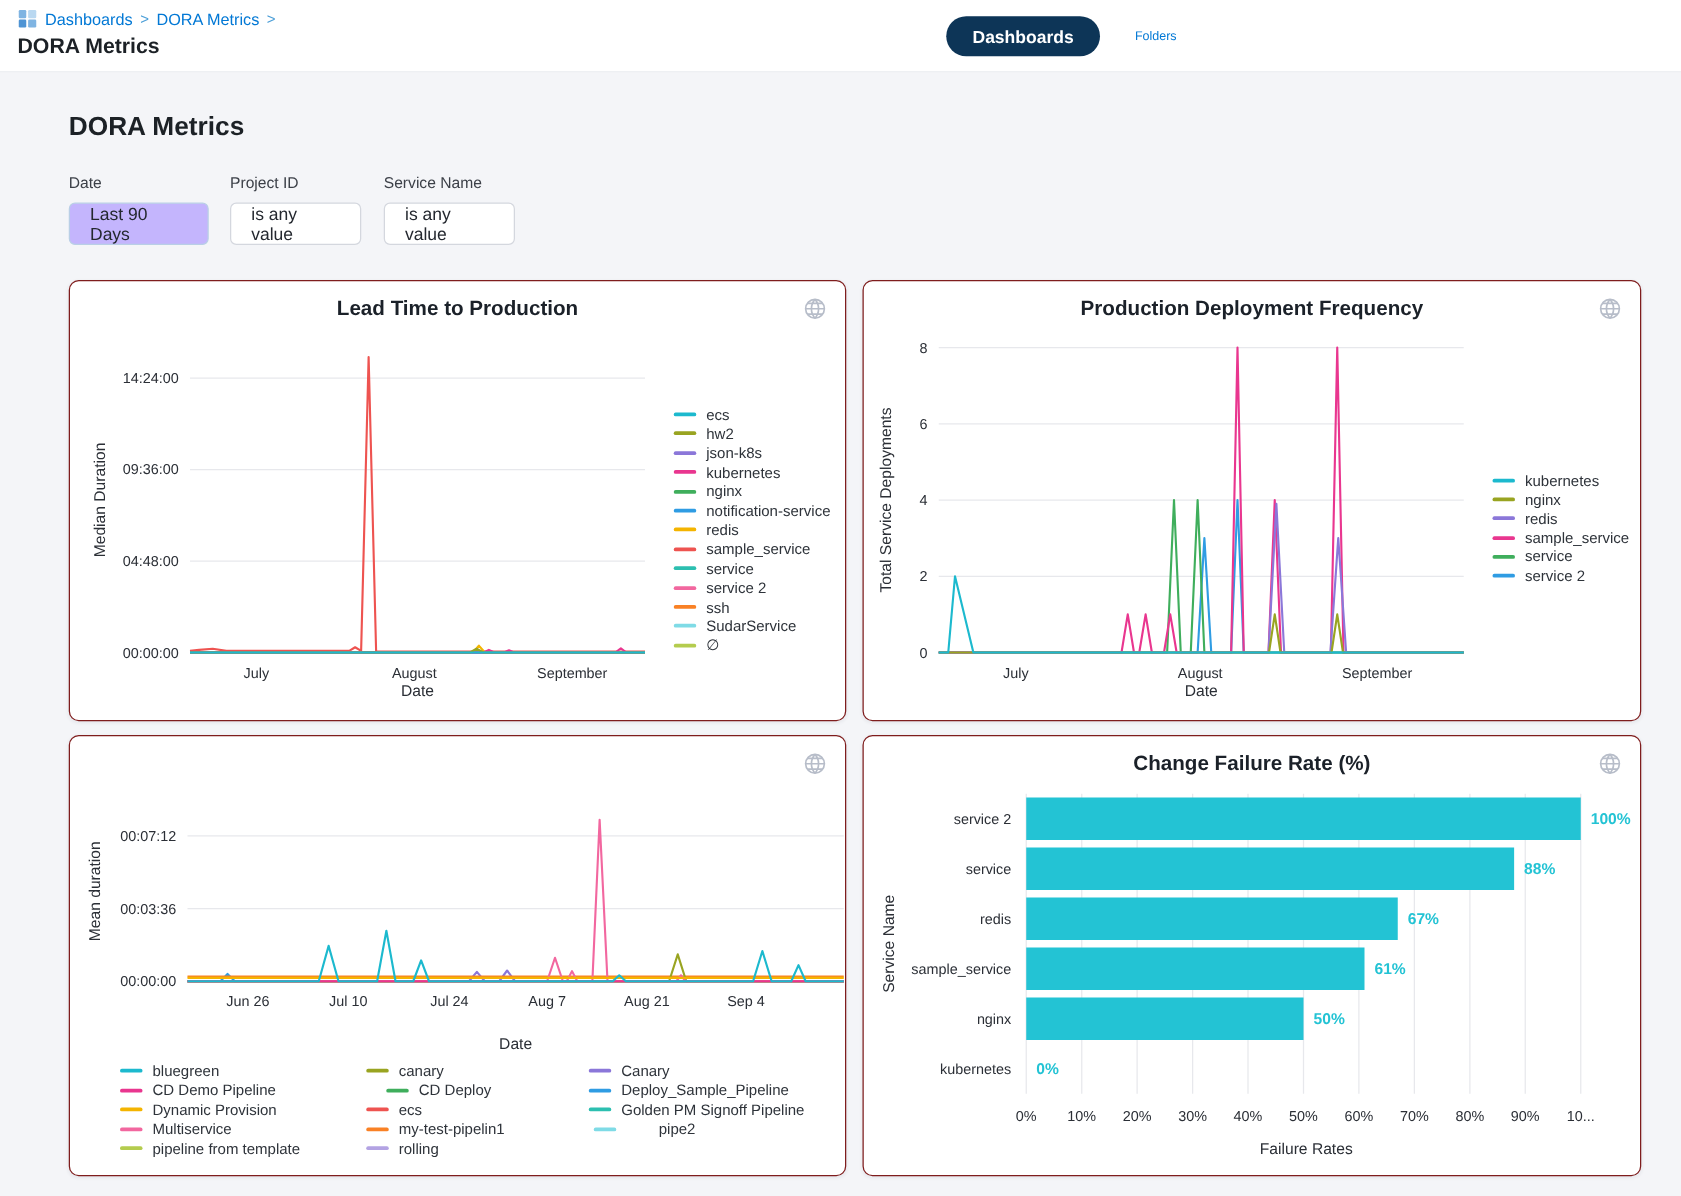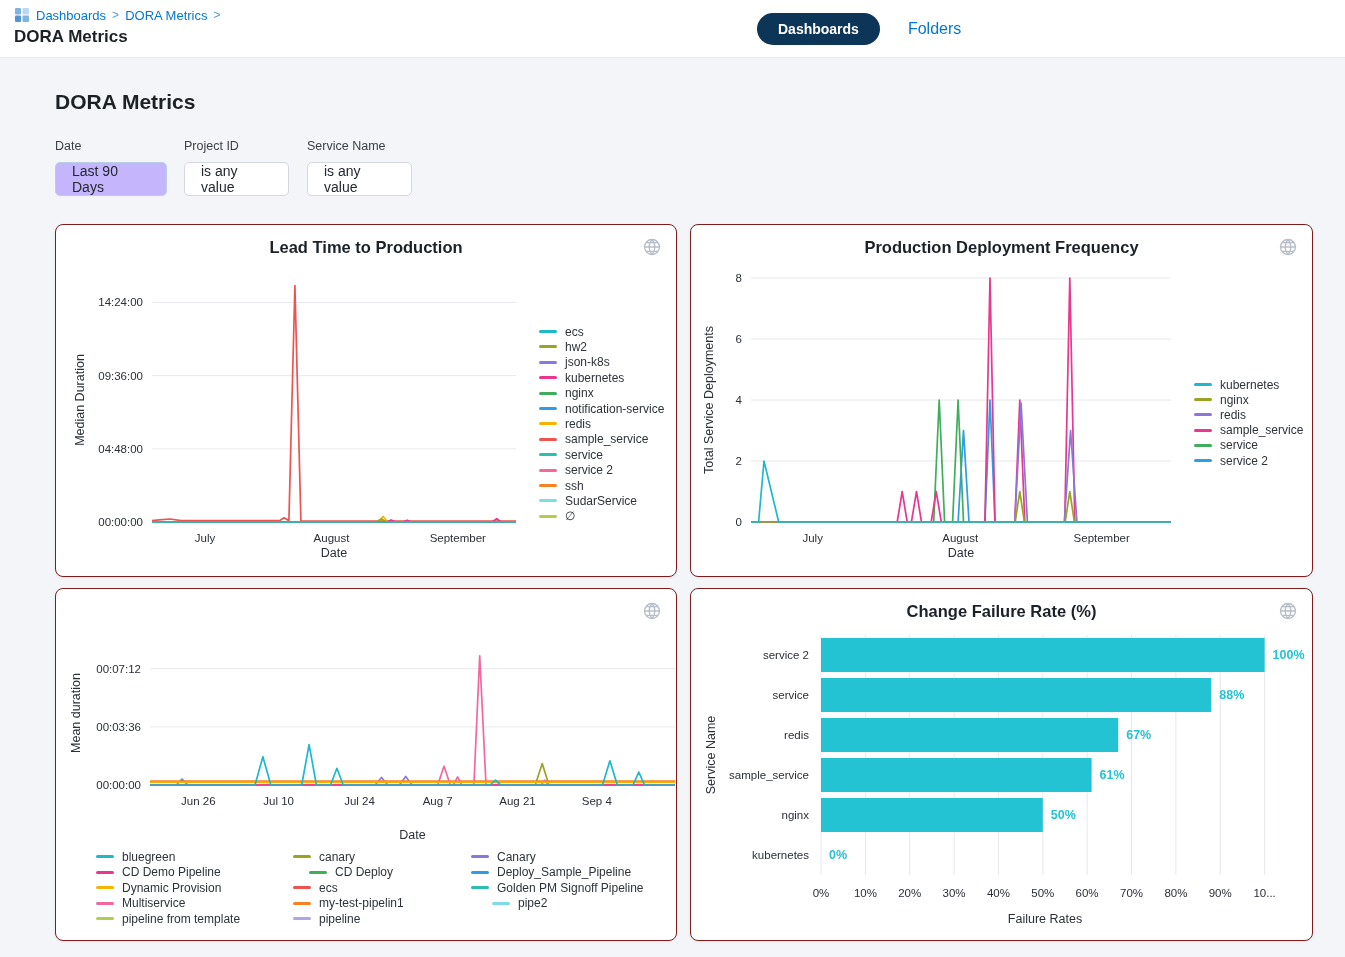--- a/index.html
+++ b/index.html
@@ -9,21 +9,21 @@
   .header { position:absolute; left:0; top:0; width:1345px; height:58px;
     background:#ffffff; border-bottom:1px solid #e9ebef; z-index:5; }
   .crumb-row { position:absolute; left:14px; top:7px; display:flex; align-items:center; gap:6px;
     font-size:13px; color:#0278d5; }
   .crumb-link { color:#0278d5; cursor:pointer; }
   .crumb-sep { color:#4c9fd8; font-size:12px; }
   .hdr-title { position:absolute; left:14px; top:27px; font-size:17px; font-weight:700; color:#1c2126; }
   .tabs { position:absolute; left:757px; top:13px; display:flex; align-items:center; gap:28px; }
   .tab-pill { background:#0d3557; color:#ffffff; border-radius:17px; height:32px;
     display:flex; align-items:center; padding:0 21px; font-size:14px; font-weight:600; cursor:pointer; }
-  .tab-link { color:#0278d5; font-size:16px; font-weight:500; cursor:pointer; }
+  .tab-link { color:#0278d5; font-size:10px; font-weight:500; cursor:pointer; }
   
   .content { position:absolute; left:0; top:58px; width:1345px; height:899px; background:#f4f5f8; }
   .page-h2 { position:absolute; left:55px; top:32px; font-size:21px; font-weight:700; color:#1c2126; }
   .filter-label { position:absolute; top:81px; font-size:12.5px; color:#3c4048; }
   .chip { position:absolute; top:104px; height:34px; border-radius:5px; display:flex; align-items:center;
     justify-content:center; font-size:14px; color:#24282f; cursor:pointer; background:#ffffff;
     border:1px solid #d4d7de; padding:0 16px; }
   .chip.active { background:#c4b5fd; border:1px solid #b9cfe6; }
   
   .panel { position:absolute; width:622px; height:353px; background:#ffffff; border:1px solid #7f1d1d;
@@ -294,35 +294,35 @@
         <div class="legend-item" style="left: 237px; top: 291px;">
           <span class="swatch" style="background: rgb(238, 83, 80);"></span>
           <span class="legend-label">ecs</span>
         </div>
         <div class="legend-item" style="left: 237px; top: 306.5px;">
           <span class="swatch" style="background: rgb(249, 129, 37);"></span>
           <span class="legend-label">my-test-pipelin1</span>
         </div>
         <div class="legend-item" style="left: 237px; top: 322px;">
           <span class="swatch" style="background: rgb(179, 163, 227);"></span>
-          <span class="legend-label">pipeline</span>
+          <span class="legend-label">rolling</span>
         </div>
         <div class="legend-item" style="left: 415px; top: 260px;">
           <span class="swatch" style="background: rgb(139, 119, 217);"></span>
           <span class="legend-label">Canary</span>
         </div>
         <div class="legend-item" style="left: 415px; top: 275.5px;">
           <span class="swatch" style="background: rgb(47, 156, 227);"></span>
           <span class="legend-label">Deploy_Sample_Pipeline</span>
         </div>
         <div class="legend-item" style="left: 415px; top: 291px;">
           <span class="swatch" style="background: rgb(44, 191, 176);"></span>
           <span class="legend-label">Golden PM Signoff Pipeline</span>
         </div>
-        <div class="legend-item" style="left: 436px; top: 306.5px;">
+        <div class="legend-item" style="left: 419px; top: 306.5px; gap: 26px;">
           <span class="swatch" style="background: rgb(127, 219, 230);"></span>
           <span class="legend-label">pipe2</span>
         </div>
       </div>
   </div>
 
   <div class="panel" style="left:690px;top:530px;width:623px">
     <div class="panel-title">Change Failure Rate (%)</div>
     <span class="globe">
       <svg viewBox="0 0 24 24" width="20" height="20" fill="none" stroke="#b7bdc9" stroke-width="1.6">

